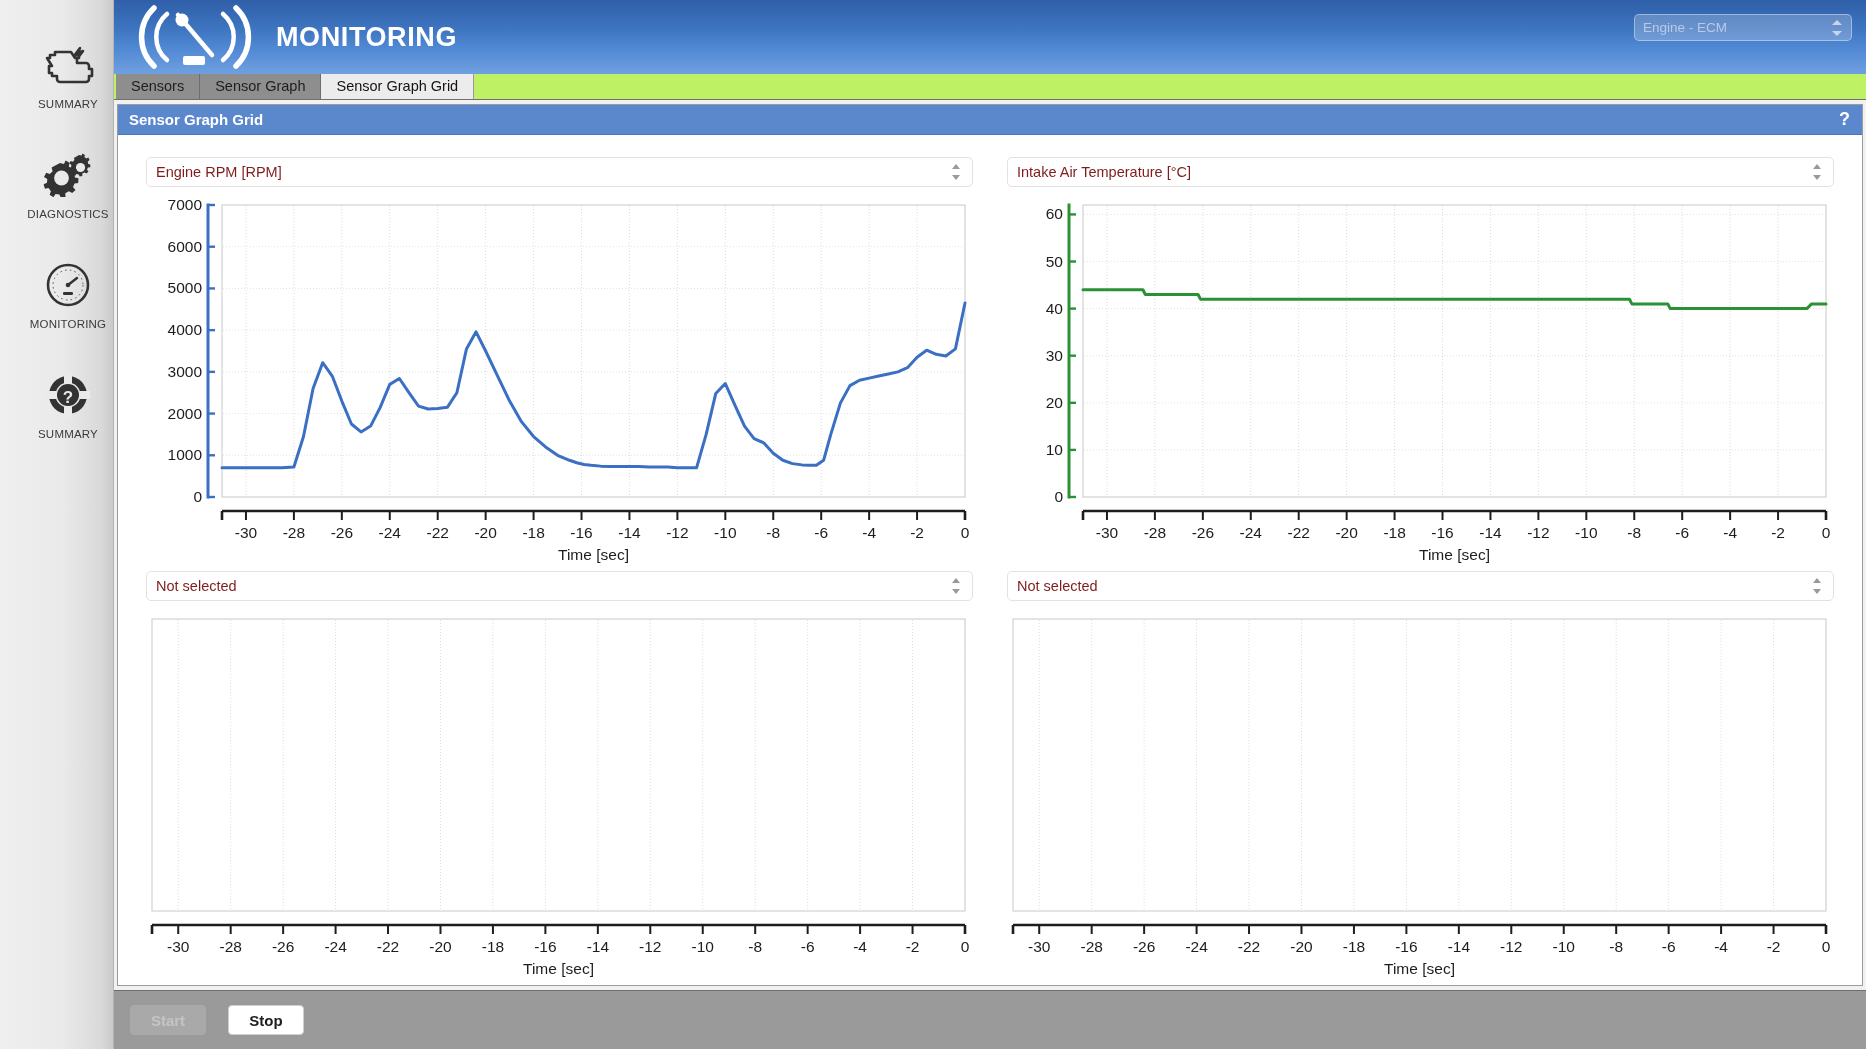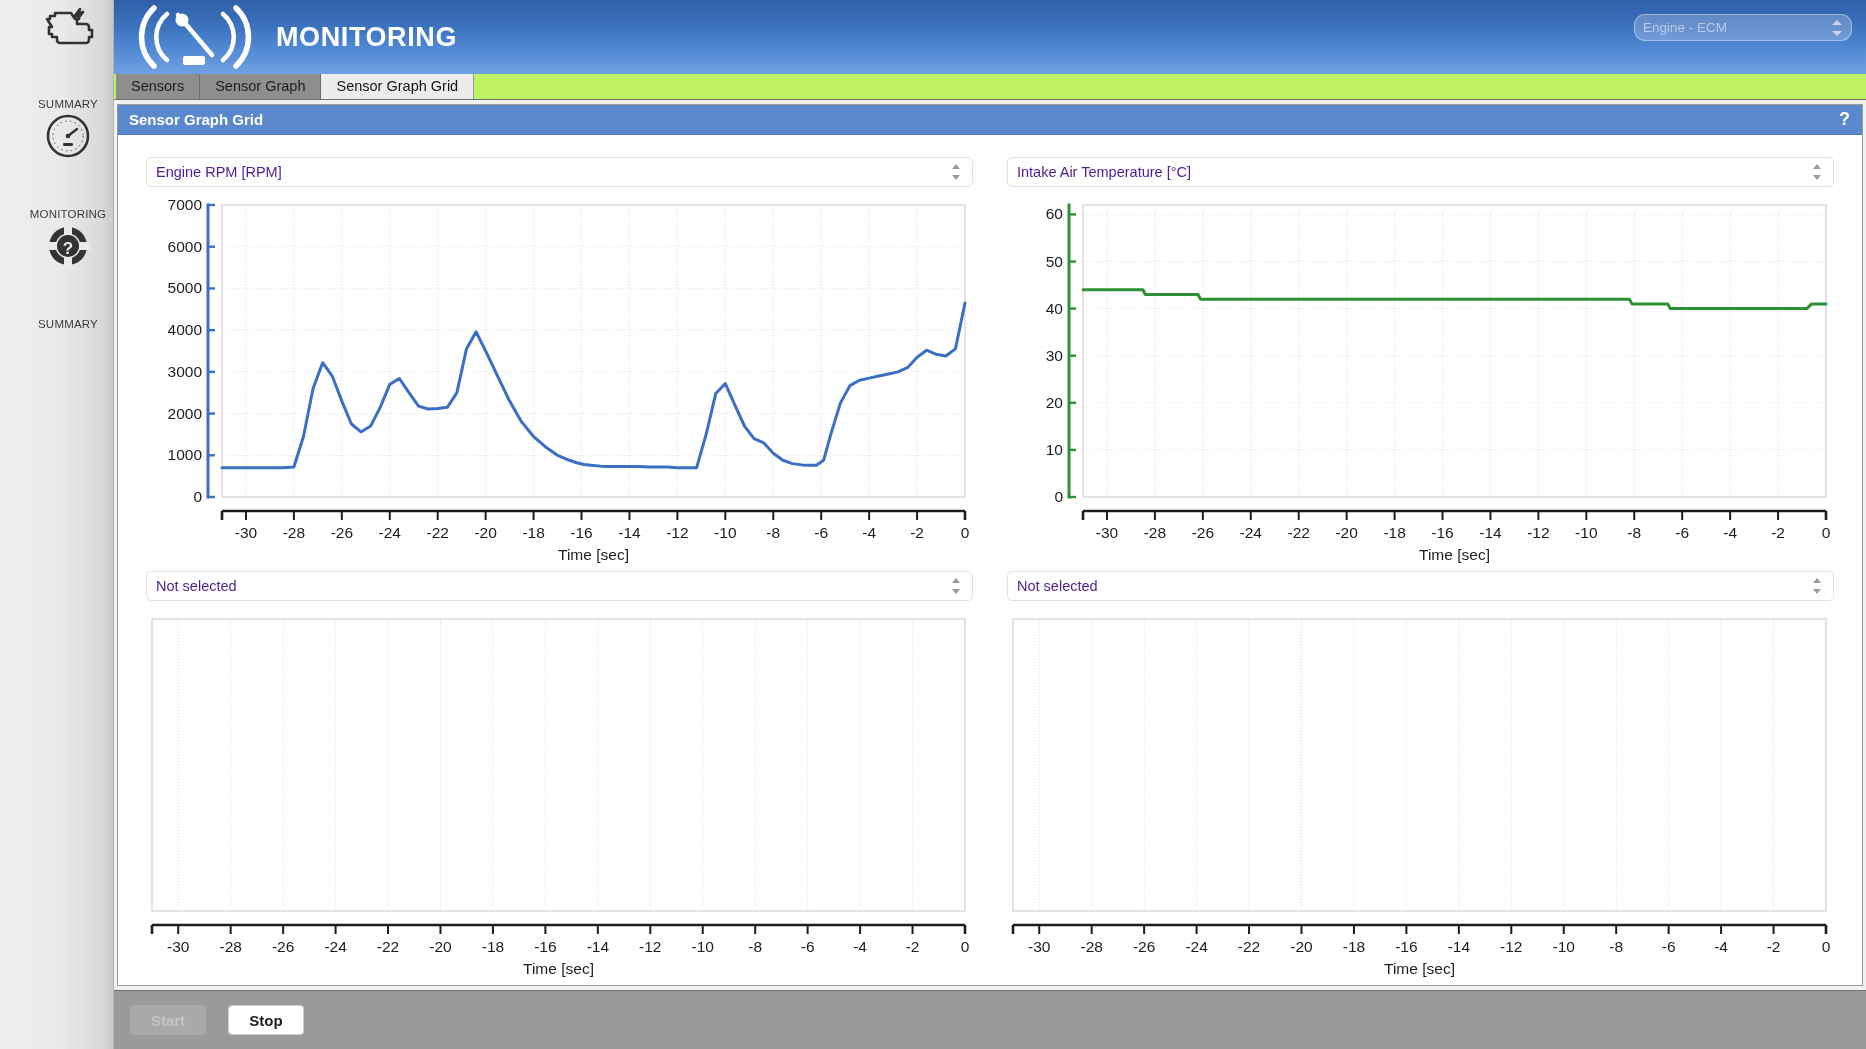--- a/index.html
+++ b/index.html
@@ -16,21 +16,21 @@
   .sidebar {
     width: 114px; height: 1049px; flex: 0 0 114px;
     background: linear-gradient(to right, #efefef 0%, #eaeaea 55%, #d9d9d9 90%, #c9c9c9 100%);
     border-right: 1px solid #b4b4b4;
     position: relative;
     padding-top: 0px;
   }
   .nav-item {
     width: 136px; height: 110px;
     display: flex; flex-direction: column;
-    align-items: center; justify-content: space-between;
+    align-items: center; justify-content: flex-end;
     cursor: pointer; user-select: none;
   }
   .nav-icon { width: 56px; height: 52px; display: flex; align-items: center; justify-content: center; }
   .nav-icon svg { display: block; }
   .nav-label {
     margin-top: 7px;
     font-size: 11.5px; letter-spacing: 0.2px;
     color: #3a3a3a; text-align: center; white-space: nowrap;
   }
 
@@ -49,21 +49,21 @@
   .header-title {
     color: #ffffff; font-size: 27px; font-weight: bold;
     letter-spacing: 0.6px; margin-left: 6px;
     font-family: "Liberation Sans", sans-serif;
   }
   .ecu-select {
     position: absolute; right: 14px; top: 14px;
     width: 218px; height: 27px;
     background: rgba(255,255,255,0.22);
     border: 1px solid rgba(255,255,255,0.38);
-    border-radius: 11px;
+    border-radius: 5px;
     display: flex; align-items: center;
     padding: 0 8px;
     cursor: pointer;
   }
   .ecu-select .val { font-size: 13.5px; color: #b9c9e6; flex: 1 1 auto; }
   .stepper { width: 11px; height: 18px; position: relative; flex: 0 0 11px; }
   .stepper::before, .stepper::after {
     content: ""; position: absolute; left: 0;
     border-left: 5px solid transparent; border-right: 5px solid transparent;
   }
@@ -119,21 +119,21 @@
   .cell { display: flex; flex-direction: column; min-width: 0; }
   .sensor-select {
     height: 30px; flex: 0 0 30px;
     border: 1px solid #e2e2e2;
     border-radius: 5px;
     display: flex; align-items: center;
     padding: 0 9px;
     background: #ffffff;
     cursor: pointer;
   }
-  .sensor-select .val { font-size: 14.5px; color: #4c1d95; flex: 1 1 auto; }
+  .sensor-select .val { font-size: 14.5px; color: #7f1d1d; flex: 1 1 auto; }
   .stepper-gray { width: 11px; height: 18px; position: relative; flex: 0 0 11px; }
   .stepper-gray::before, .stepper-gray::after {
     content: ""; position: absolute; left: 0;
     border-left: 4.5px solid transparent; border-right: 4.5px solid transparent;
   }
   .stepper-gray::before { top: 1px; border-bottom: 5px solid #9a9a9a; }
   .stepper-gray::after { bottom: 1px; border-top: 5px solid #9a9a9a; }
 
   .plot-area { flex: 1 1 auto; position: relative; margin-top: 12px; min-height: 0; }
   .plot-area svg { display: block; width: 100%; height: 100%; }
@@ -171,20 +171,35 @@
     <div class="nav-item">
       <span class="nav-icon">
         <svg width="54" height="40" viewBox="0 0 54 40">
           <path d="M6 13 h3 v-3 h5 v-3 h16 l4 6 h4 v-4 l-5 2 6-8 -2 5 5-2 -6 8 v4 h9 a3 3 0 0 1 3 3 v3 h3 v7 h-3 v3 a3 3 0 0 1 -3 3 h-26 a3 3 0 0 1 -3 -3 v-3 h-5 v-3 h-3 v-7 h3 z" fill="none" stroke="#333" stroke-width="2.6" stroke-linejoin="round"></path>
         </svg>
       </span>
       <span class="nav-label">SUMMARY</span>
     </div>
 
 
+    <div class="nav-item">
+      <span class="nav-icon">
+        <svg width="50" height="44" viewBox="0 0 50 44">
+          <g fill="#333">
+            <path d="M36 2 l2.6 .6 .9-2.1 2.4 1.4 -.5 2.2 2 1.5 2-1 1.2 2.5 -1.8 1.4 .4 2.5 2.2 .4 -.2 2.8 -2.3 .3 -.9 2.3 1.5 1.7 -2 2 -2-1.1 -2.2 1.2 .1 2.3 -2.7 .6 -1-2.1 -2.4-.3 -1.3 1.9 -2.3-1.5 .8-2.2 -1.5-1.9 -2.2 .4 -.8-2.7 2.1-.9 .2-2.4 -2-1.2 1.3-2.5 2.2 .7 1.7-1.7 -.6-2.2z"></path>
+            <circle cx="37.5" cy="14.5" r="4.6" fill="#eaeaea"></circle>
+          </g>
+          <g fill="#333">
+            <path d="M17 10 l4 1 1.6-3.4 4 2.2 -.8 3.6 3.2 2.4 3.3-1.6 2 4.1 -3 2.3 .6 4 3.6 .7 -.3 4.6 -3.7 .5 -1.5 3.7 2.5 2.8 -3.3 3.2 -3.3-1.8 -3.6 2 .2 3.7 -4.5 1 -1.6-3.4 -3.9-.5 -2.1 3.1 -3.8-2.4 1.3-3.6 -2.4-3.1 -3.6 .6 -1.3-4.4 3.4-1.5 .3-3.9 -3.3-2 2.2-4.1 3.6 1.2 2.8-2.8 -1-3.6z"></path>
+            <circle cx="18.5" cy="25" r="7.4" fill="#eaeaea"></circle>
+          </g>
+        </svg>
+      </span>
+      <span class="nav-label">DIAGNOSTICS</span>
+    </div>
 
     <div class="nav-item">
       <span class="nav-icon">
         <svg width="48" height="48" viewBox="0 0 48 48">
           <circle cx="24" cy="24" r="20" fill="none" stroke="#333" stroke-width="2.6"></circle>
           <circle cx="24" cy="24" r="15" fill="none" stroke="#555" stroke-width="1" stroke-dasharray="1.6 3.2"></circle>
           <line x1="24" y1="24" x2="33" y2="17" stroke="#333" stroke-width="2.4" stroke-linecap="round"></line>
           <circle cx="24" cy="24" r="2.3" fill="#333"></circle>
           <rect x="19" y="31" width="10" height="3" rx="1.2" fill="#333"></rect>
         </svg>

